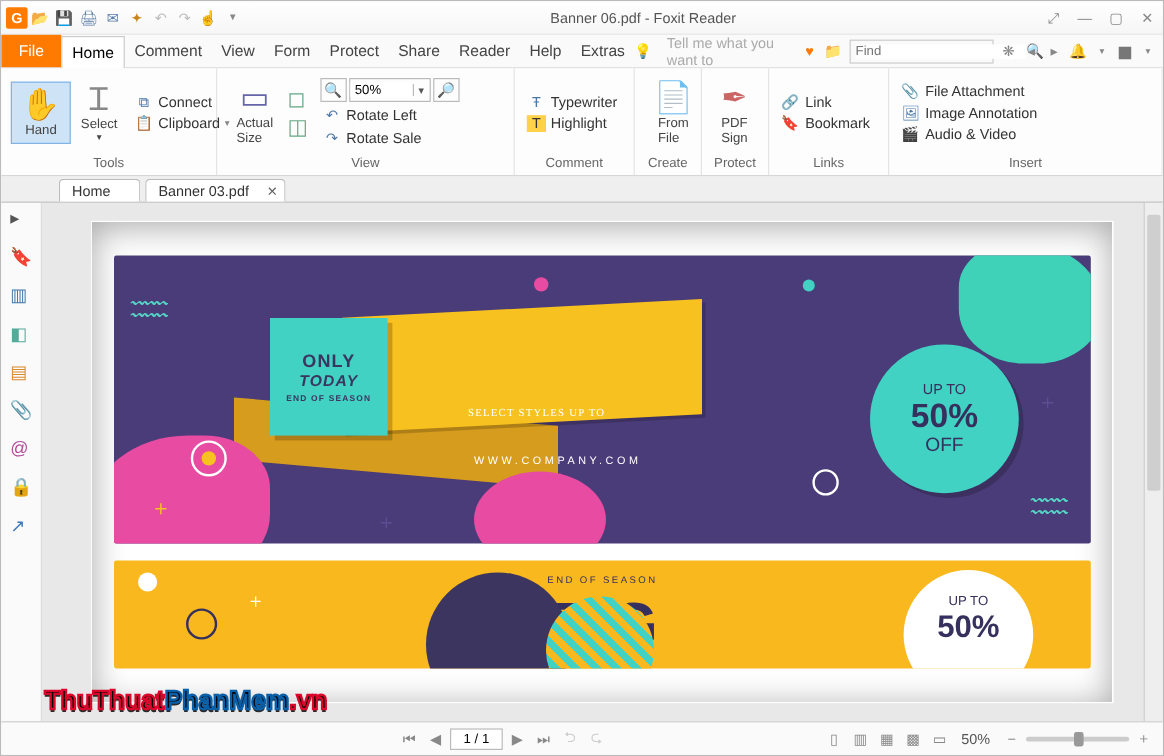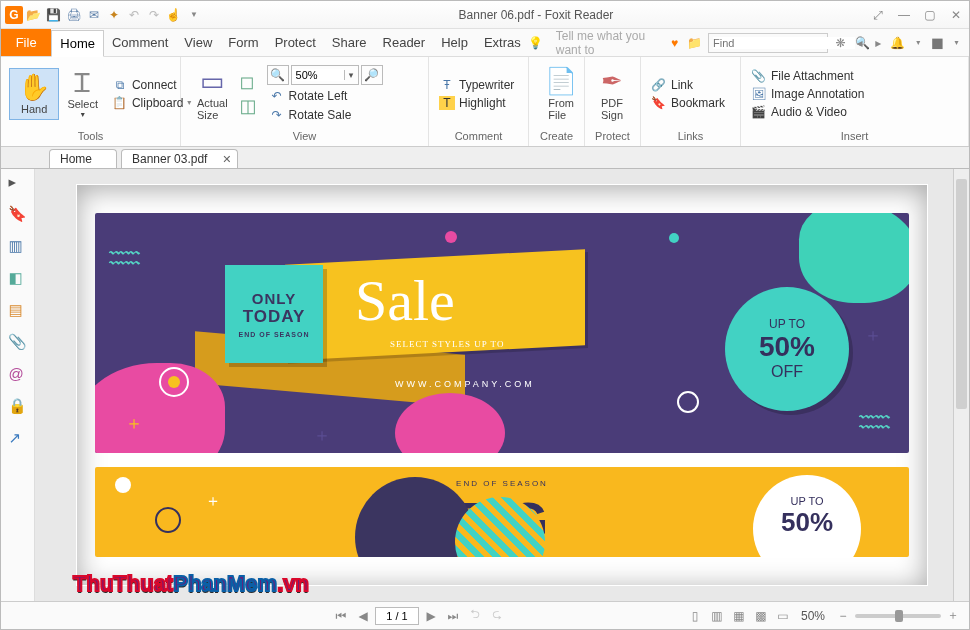--- a/index.html
+++ b/index.html
@@ -54,31 +54,31 @@
 .sidebar { width:34px; background:#fafafa; border-right:1px solid #ddd; display:flex; flex-direction:column; align-items:center; padding-top:4px; gap:14px;}
 .sbicon { width:18px; height:18px; font-size:15px; color:#4a77a8; cursor:pointer;}
 .sbicon.orange { color:#d88a2f;}
 .doc-area { flex:1; background:#e8e8e8; position:relative; overflow:hidden;}
 .page { position:absolute; left:42px; right:42px; top:16px; background:#fff; box-shadow:0 4px 28px rgba(0,0,0,.35) inset, 0 0 0 1px #fff; padding:28px 18px; }
 .banner1 { width:100%; height:240px; background:#4a3c78; position:relative; overflow:hidden; border-radius:2px; margin-bottom:14px;}
 .banner2 { width:100%; height:90px; background:#f9b81e; position:relative; overflow:hidden; border-radius:2px;}
 .circle-badge { position:absolute; right:60px; top:74px; width:124px; height:124px; border-radius:50%; background:#42d2c3; display:flex; flex-direction:column; align-items:center; justify-content:center; color:#35305d; box-shadow:4px 4px 0 rgba(0,0,0,.2);}
 .circle-badge .l1{font-size:12px;} .circle-badge .l2{font-size:28px; font-weight:bold;} .circle-badge .l3{font-size:16px;}
 .only-box { position:absolute; left:130px; top:52px; width:98px; height:98px; background:#42d2c3; color:#3b3560; display:flex; flex-direction:column; align-items:center; justify-content:center; font-weight:bold; box-shadow:4px 4px 0 rgba(0,0,0,.2);}
-.only-box .t1{font-size:15px; letter-spacing:1px;} .only-box .t2{font-size:17px; letter-spacing:1px;} .only-box .t3{font-size:7px; letter-spacing:1px; margin-top:4px;}
+.only-box .t1{font-size:15px; letter-spacing:1px;} .only-box .t2{font-size:13px; letter-spacing:1px;font-style:italic;} .only-box .t3{font-size:7px; letter-spacing:1px; margin-top:4px;}
 .yellow-ribbon{position:absolute; left:190px; top:44px; width:300px; height:96px; background:#f7c21f; transform:skewY(-3deg); box-shadow:3px 3px 0 rgba(0,0,0,.18);}
 .yellow-ribbon2{position:absolute; left:100px; top:130px; width:270px; height:52px; background:#d69c1d; transform:skewY(5deg);}
 .sale-txt{position:absolute; left:260px; top:54px; color:#fff; font-family:"Brush Script MT",cursive; font-size:58px;}
 .sale-sub{position:absolute; left:295px; top:126px; color:#fff; font-size:9px; letter-spacing:1px;font-family:Liberation Serif, serif;}
 .sale-comp{position:absolute; left:300px; top:166px; color:#fff; font-size:9px; letter-spacing:3px;}
 .deco-blob{position:absolute; border-radius:50%;}
 .zig{position:absolute; color:#55d4c5; font-size:11px; letter-spacing:-1px;}
 .scrollbar-v{position:absolute; right:0; top:0; bottom:0; width:16px; background:#eee; border-left:1px solid #ccc;}
 .scrollbar-v .thumb{position:absolute; left:2px; right:2px; top:10px; height:230px; background:#cfcfcf; border-radius:2px;}
-.watermark { position:absolute; left:36px; bottom:32px; font-size:22px; font-weight:900; color:#701a75; -webkit-text-stroke:2px #d9082b; text-shadow:0 2px 0 #2a2a2a;margin-left:36px;}
+.watermark { position:absolute; left:36px; bottom:32px; font-size:22px; font-weight:900; color:#000000; -webkit-text-stroke:2px #d9082b; text-shadow:0 2px 0 #2a2a2a;}
 .watermark .blue{-webkit-text-stroke:2px #0b5fa6;}
 
 
 .status { position:absolute; bottom:0; left:0; right:0; height:28px; border-top:1px solid #ccc; background:#fafafa; display:flex; align-items:center; padding:0 6px 0 330px; gap:2px; font-size:12px; color:#555;}
 .status .sb { width:20px; text-align:center; color:#888; cursor:pointer;}
 .status .page-input{ border:1px solid #bbb; width:44px; height:18px; text-align:center; font-size:11px;}
 .status .spacer{flex:1;}
 .status .zoom-slider{width:86px; height:4px; background:#ccc; position:relative; border-radius:2px;}
 .status .zoom-slider .knob{position:absolute; left:40px; top:-4px; width:8px; height:12px; background:#999; border-radius:2px;}
 </style>
@@ -296,21 +296,20 @@
     <div class="page">
 
       <div class="banner1">
         <div class="yellow-ribbon2"></div>
         <div class="yellow-ribbon"></div>
         <div class="only-box">
           <div class="t1">ONLY</div>
           <div class="t2">TODAY</div>
           <div class="t3">END OF SEASON</div>
         </div>
-        <div class="sale-txt">Sale</div>
         <div class="sale-sub">SELECT STYLES UP TO</div>
         <div class="sale-comp">WWW.COMPANY.COM</div>
         <div class="circle-badge">
             <div class="l1">UP TO</div>
             <div class="l2">50%</div>
             <div class="l3">OFF</div>
           </div>
 
         <div class="deco-blob" style="right:-10px;top:-10px;width:120px;height:100px;background:#3fd2b8;border-radius:40% 60% 50% 50%"></div>
         <div class="deco-blob" style="left:-20px;bottom:-30px;width:150px;height:120px;background:#e84ba2;border-radius:60% 40% 50% 50%"></div>

